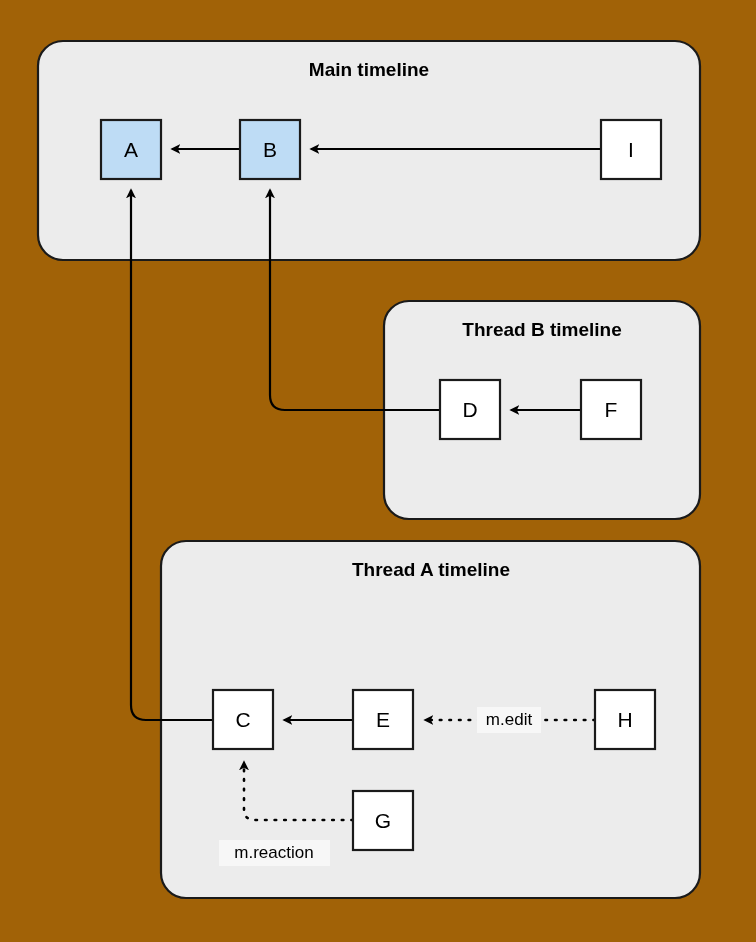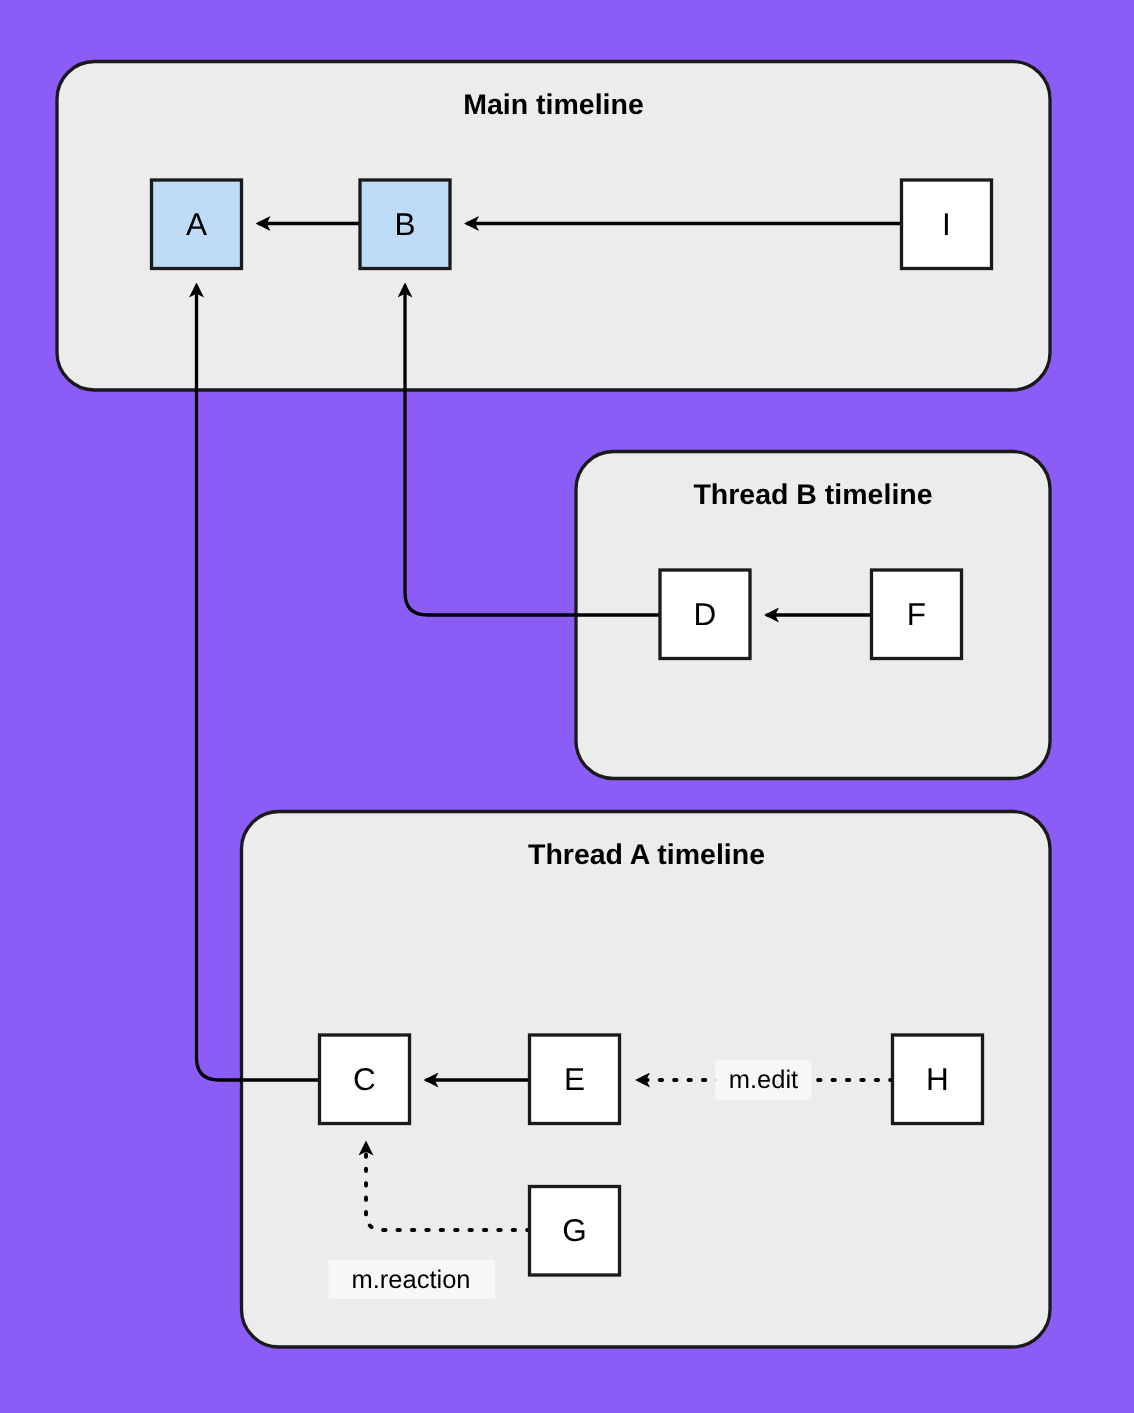--- a/index.html
+++ b/index.html
@@ -4,21 +4,21 @@
 <style>
   html, body {
     margin: 0;
     padding: 0;
     background: #ffffff;
   }
   #canvas {
     position: relative;
     width: 756px;
     height: 942px;
-    background: #8b5cf6;
+    background: #a16207;
     font-family: "Liberation Sans", sans-serif;
     overflow: hidden;
   }
   #diagram-svg {
     position: absolute;
     left: 0;
     top: 0;
     width: 756px;
     height: 942px;
   }

